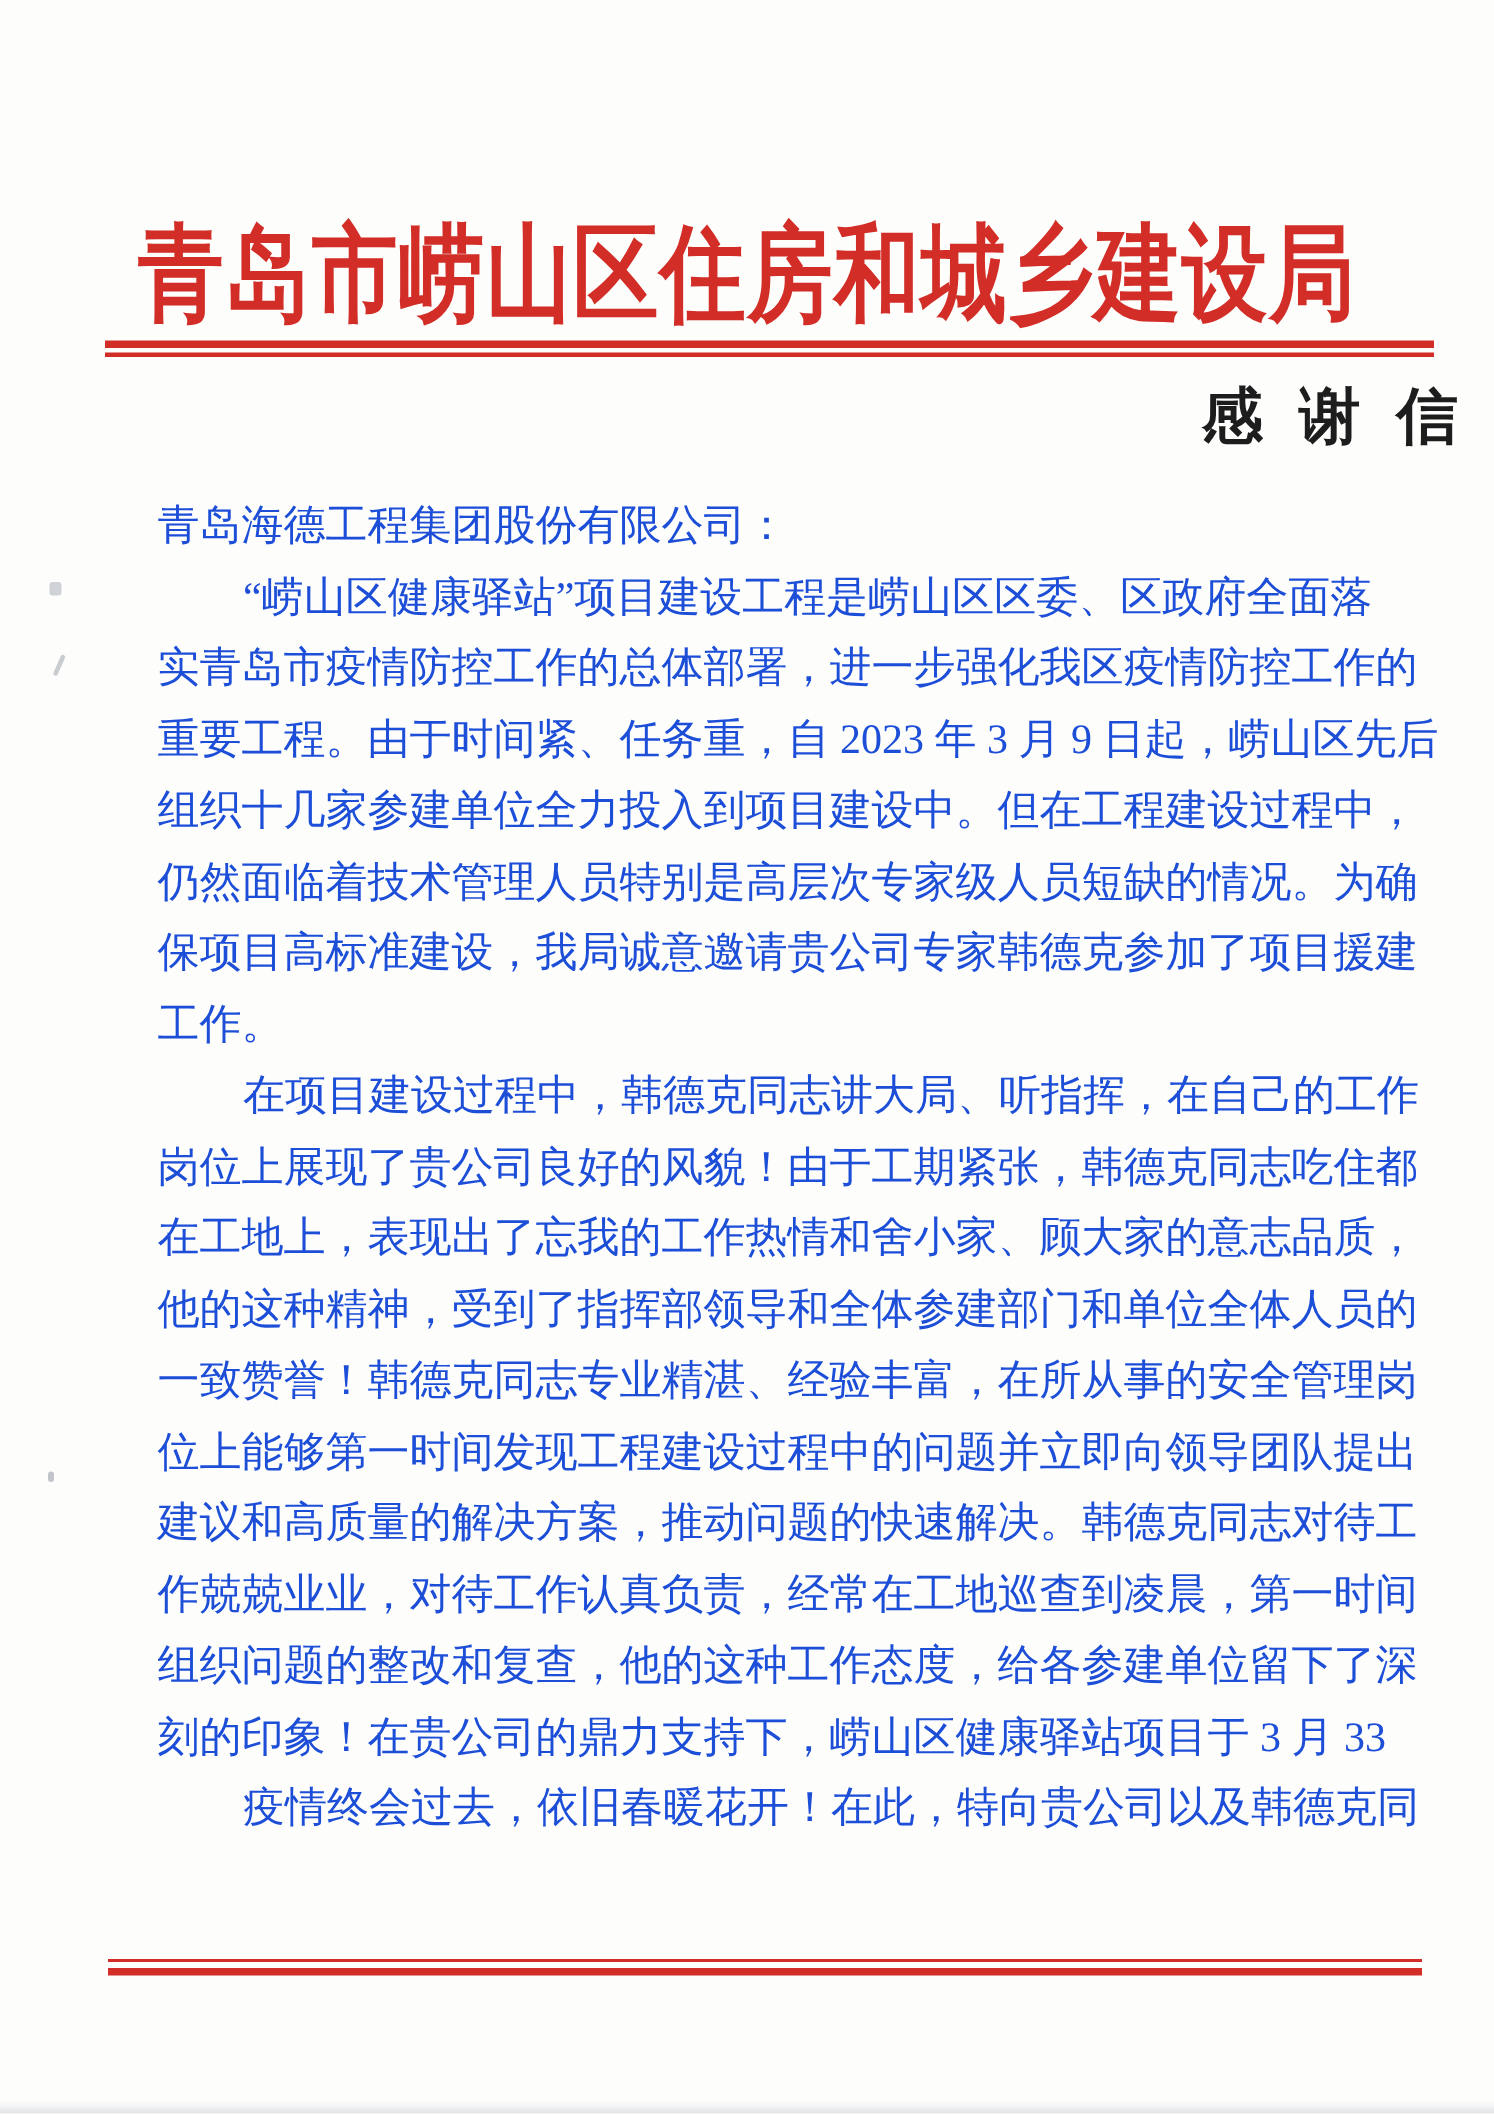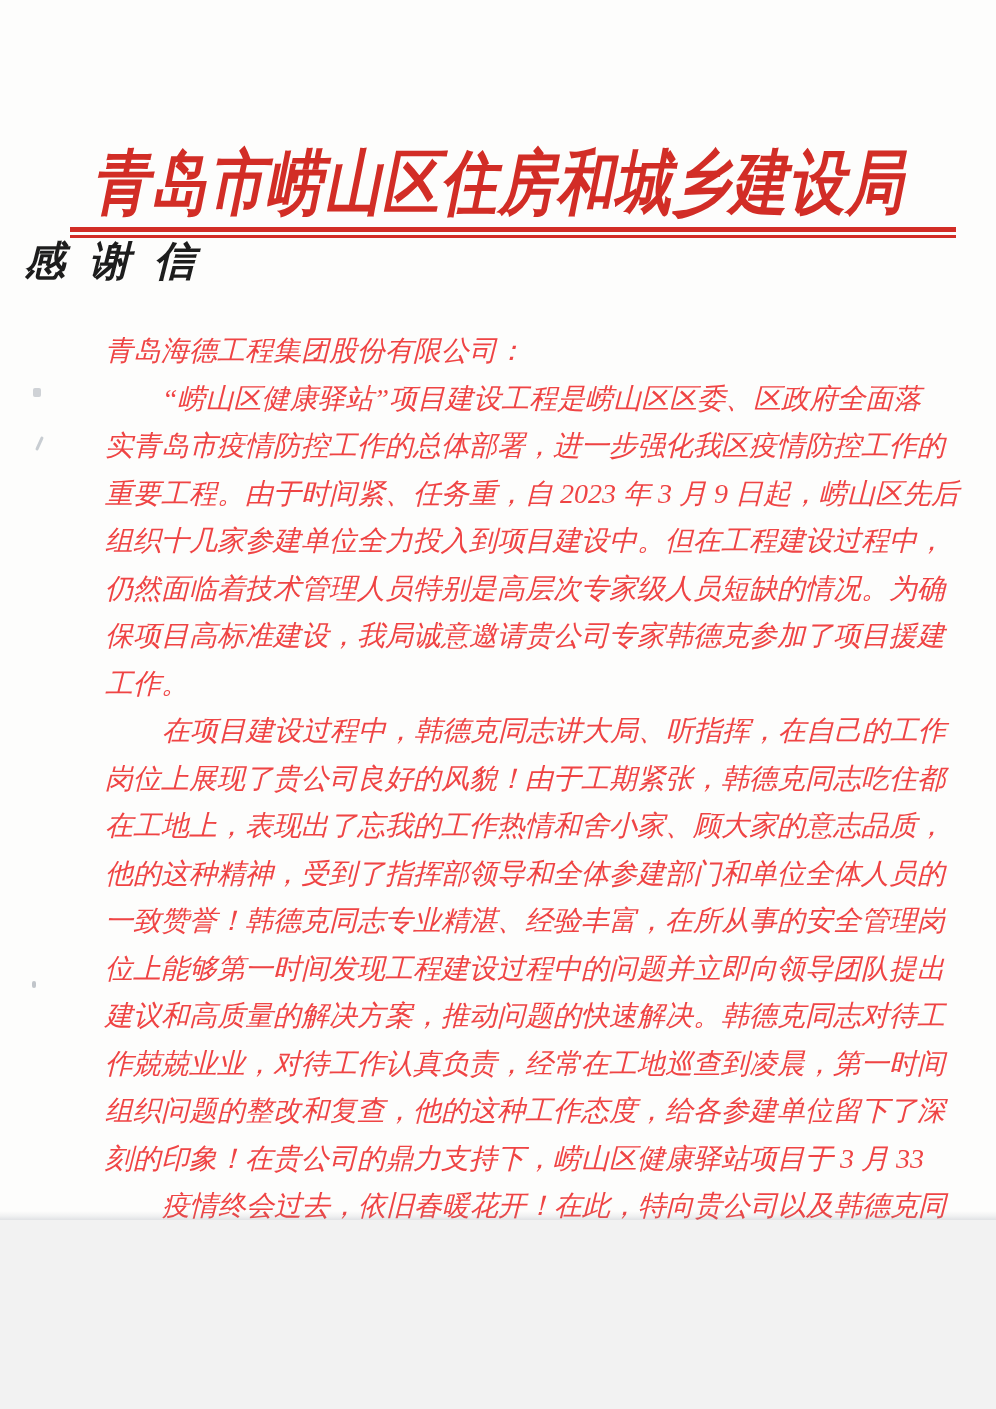--- a/index.html
+++ b/index.html
@@ -3,25 +3,24 @@
 <meta charset="utf-8">
 <style>
   html,body{margin:0;padding:0;}
   body{
     width:996px;height:1409px;
     background:#f2f2f2;
     font-family:"Liberation Serif","DejaVu Serif",serif;
   }
   .page{
     position:relative;
-    width:996px;height:1220px;
+    width:996px;height:1409px;
     background:#fdfdfc;
     overflow:hidden;
     color:#2b2b2b;
-    font-style:italic;
   }
   
   .agency{
     position:absolute;
     top:136px;left:0;right:0;
     margin:0;
     text-align:center;
     font-size:57px;
     font-weight:700;
     letter-spacing:1px;
@@ -36,37 +35,37 @@
   .rule-top .bar1{height:5px;}
   .rule-top .gap{height:3px;}
   .rule-top .bar2{height:3px;}
   .rule-bottom{top:1306px;left:72px;width:876px;}
   .rule-bottom .bar1{height:2px;}
   .rule-bottom .gap{height:4px;}
   .rule-bottom .bar2{height:5px;}
   
   .letter-title{
     position:absolute;
-    top:234px;left:0;right:0;
+    top:250px;left:0;right:0;
     margin:0;
-    text-align:left;
+    text-align:right;
     font-size:41px;
     font-weight:700;
     letter-spacing:24px;
     padding-left:24px; 
     color:#1d1d1d;
     white-space:nowrap;
   }
   
   .letter-body{
     position:absolute;
     top:327px;left:105px;
     width:796px;
     font-size:28px;
-    color:#ef4444;
+    color:#1d4ed8;
   }
   .line{
     height:47.5px;
     line-height:47.5px;
     white-space:nowrap;
   }
   .line.fill{
     display:flex;
     justify-content:space-between;
     align-items:baseline;

